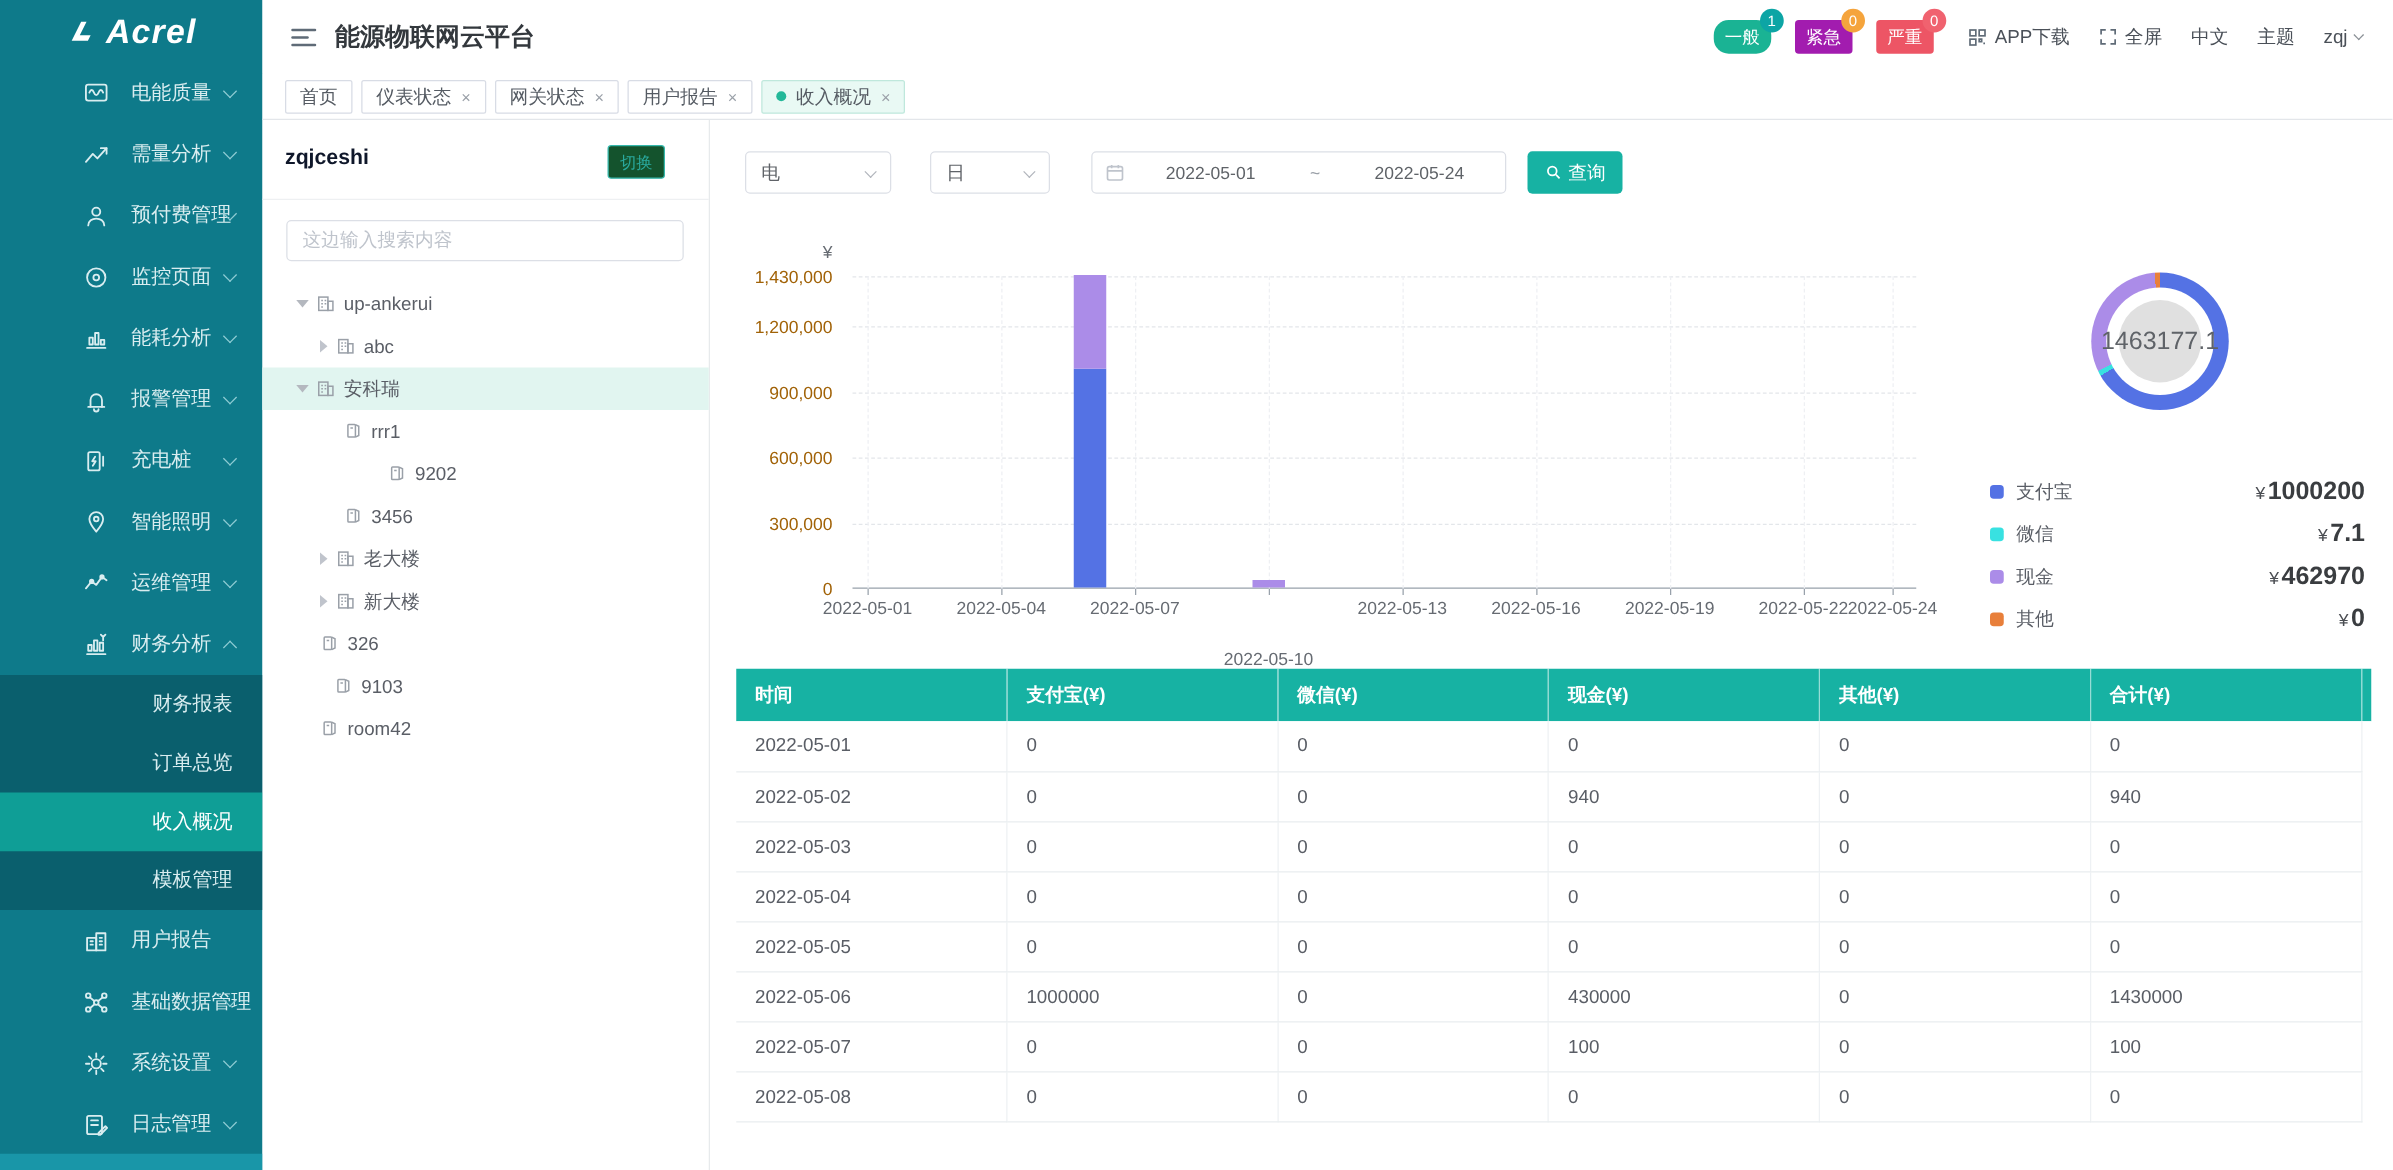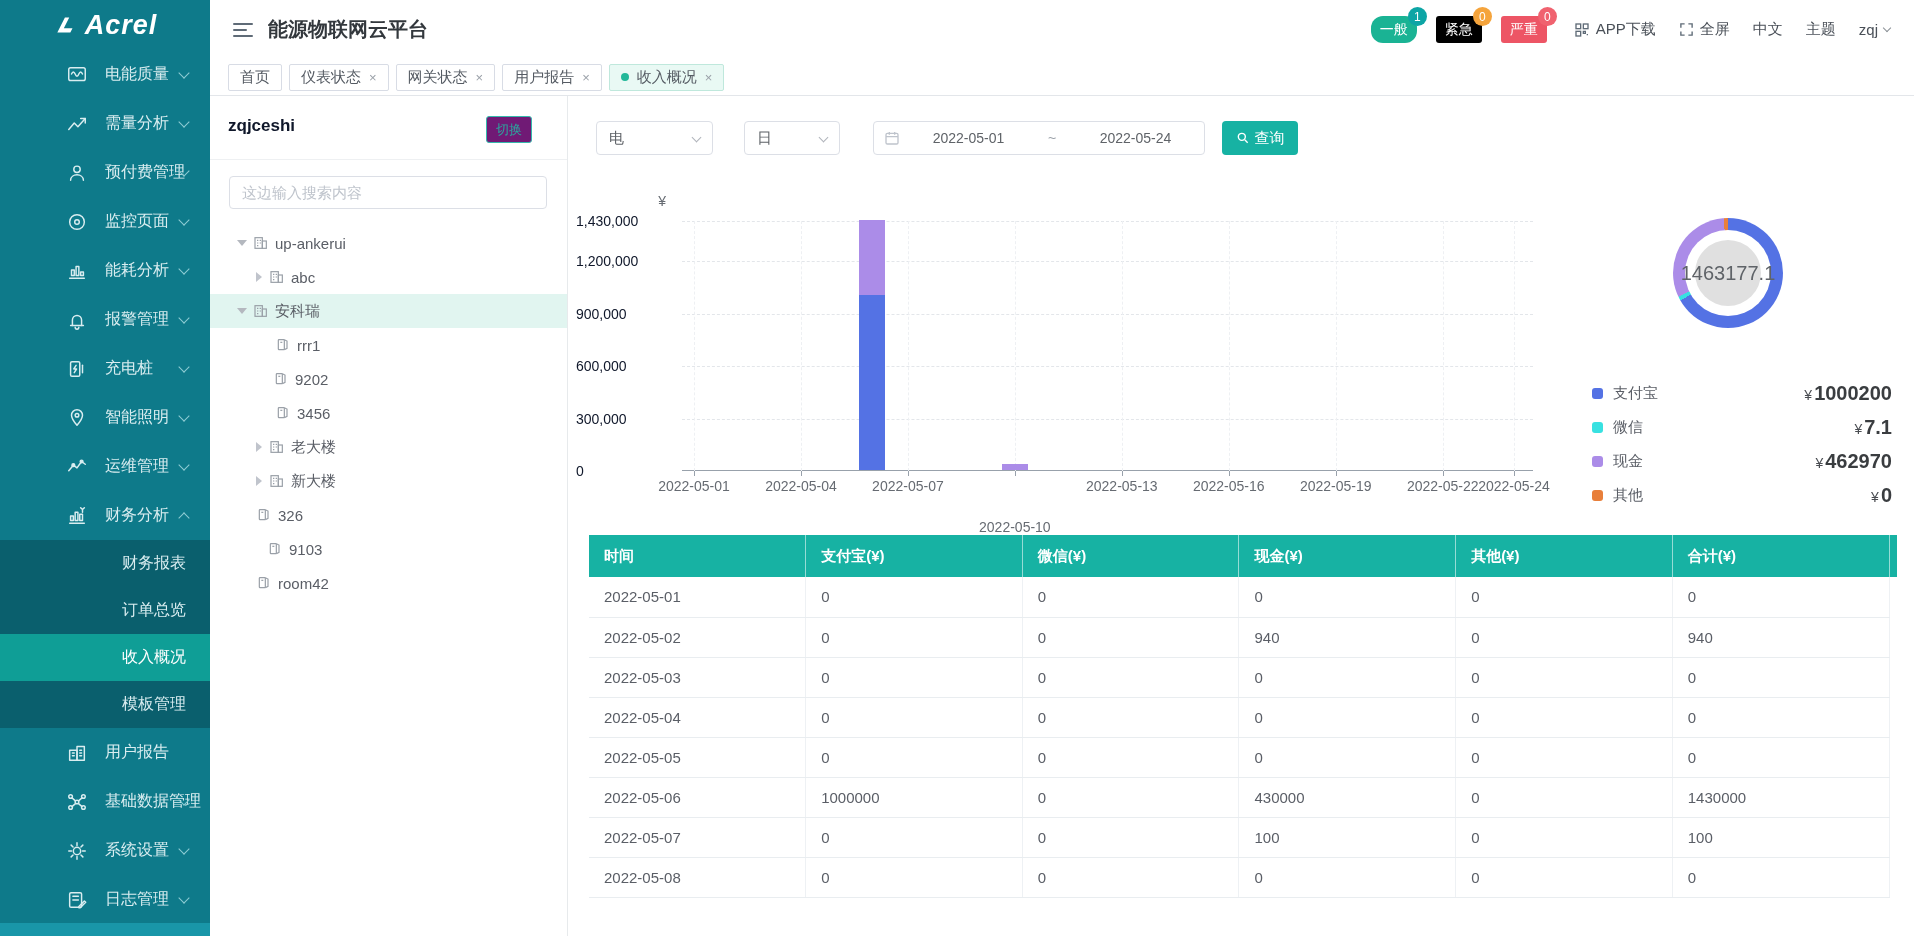--- a/index.html
+++ b/index.html
@@ -30,21 +30,21 @@
   .hamburger i { display:block; height:2px; background:#5f6b77; border-radius:1px; }
   .hamburger i:nth-child(2){ width:70%; }
   .page-title { font-size:20px; font-weight:bold; color:#33383d; }
   .header-right { position:absolute; right:24px; top:0; height:59px; display:flex; align-items:center; gap:23px; }
   .alarm-group { display:flex; gap:19px; margin-right:4px; }
   .alarm-pill { position:relative; min-width:44px; height:27px; border-radius:3px; color:#fff;
     font-size:14px; display:flex; align-items:center; justify-content:center; padding:0 9px; cursor:pointer; }
   .alarm-pill .cnt { position:absolute; top:-9px; right:-10px; width:19px; height:19px; border-radius:50%;
     font-size:12px; color:#fff; display:flex; align-items:center; justify-content:center; }
   .pill-normal { background:#1ab394;border-radius:12px; } .pill-normal .cnt { background:#0da5a5; }
-  .pill-urgent { background:#000000; } .pill-urgent .cnt { background:#f5a43c; }
+  .pill-urgent { background:#a21caf; } .pill-urgent .cnt { background:#f5a43c; }
   .pill-severe { background:#ed5565; } .pill-severe .cnt { background:#f0626f; }
   .hr-item { display:flex; align-items:center; gap:6px; font-size:15px; color:#4a5058; cursor:pointer; }
   .caret { width:6px; height:6px; border-right:1.4px solid #8a9096; border-bottom:1.4px solid #8a9096;
     transform:rotate(45deg); margin-top:-3px; }
 
   
   #tab-bar { position:absolute; left:210px; top:59px; right:0; height:37px; background:#fff;
     border-bottom:1px solid #e3e6ea; display:flex; align-items:center; padding-left:18px; gap:7px; }
   .tab { height:27px; padding:0 11px; border:1px solid #d8dce5; border-radius:2px; background:#fff;
     font-size:15px; color:#555b63; display:flex; align-items:center; gap:8px; cursor:pointer; white-space:nowrap; }
@@ -52,21 +52,21 @@
   .tab.active { background:#e9f9f4; border-color:#bfe8dc; }
   .tab .dot { width:8px; height:8px; border-radius:50%; background:#23b899; }
 
   
   #content { position:absolute; left:210px; top:96px; right:0; bottom:0; background:#fff; }
 
   
   #tree-panel { position:absolute; left:0; top:0; width:358px; height:100%; border-right:1px solid #e7eaec; }
   .tp-head { height:64px; border-bottom:1px solid #eef0f2; position:relative; }
   .tp-title { position:absolute; left:18px; top:20px; font-size:17px; font-weight:bold; color:#0f172a; }
-  .switch-btn { position:absolute; right:35px; top:20px; height:27px; padding:0 9px; background:#701a75;
+  .switch-btn { position:absolute; right:35px; top:20px; height:27px; padding:0 9px; background:#14532d;
     border:1px solid #35b8ac; border-radius:3px; color:#2aa99e; font-size:13px; cursor:pointer; }
   .search-input { position:absolute; left:19px; top:80px; width:318px; height:33px; border:1px solid #dcdfe6;
     border-radius:4px; padding:0 12px; font-size:15px; color:#5a5e66; outline:none;
     font-family:"Liberation Sans","DejaVu Sans",sans-serif; }
   .search-input::placeholder { color:#bfc4cc; }
   #tree { position:absolute; left:0; top:130px; width:100%; }
   .tree-row { height:34px; display:flex; align-items:center; font-size:15px; color:#5a5e66; cursor:pointer; }
   .tree-row.selected { background:#e1f5f0; }
   .tri-exp { width:0; height:0; border-left:5px solid transparent; border-right:5px solid transparent;
     border-top:6px solid #b4b8bf; margin-right:6px; flex:none; }
@@ -89,21 +89,21 @@
   #date-range .sep { flex:0 0 30px; color:#9aa0a8; }
   #query-btn { position:absolute; left:653px; top:25px; width:76px; height:34px; background:#17b2a3;
     border:none; border-radius:4px; color:#fff; font-size:15px; display:flex; align-items:center;
     justify-content:center; gap:5px; cursor:pointer; }
 
   
   #plot { position:absolute; left:113px; top:125px; width:851px; height:250px; border-bottom:1px solid #98a1ab; }
   .gl-h { position:absolute; left:0; width:100%; border-top:1px dashed #e3e6ea; height:0; }
   .gl-v { position:absolute; top:0; height:250px; border-left:1px dashed #eef0f3; width:0; }
   .x-tick { position:absolute; top:250px; height:5px; border-left:1px solid #98a1ab; width:0; }
-  .y-label { position:absolute; width:90px; text-align:left; font-size:14px; color:#0f172a; }
+  .y-label { position:absolute; width:90px; text-align:right; font-size:14px; color:#a16207; }
   .x-label { position:absolute; width:92px; text-align:center; font-size:14px; color:#666b72; top:382px; }
   .y-unit { position:absolute; left:7px; top:97px; width:90px; text-align:right; font-size:14px; color:#666b72; }
   .bar-seg { position:absolute; width:26px; }
 
   
   #donut { position:absolute; left:1104px; top:122px; width:110px; height:110px; border-radius:50%; }
   #donut .hole { position:absolute; left:12px; top:12px; width:86px; height:86px; border-radius:50%; background:#fff; }
   #donut .core { position:absolute; left:22px; top:22px; width:66px; height:66px; border-radius:50%;
     background:#e0e0e0; display:flex; align-items:center; justify-content:center; }
   #donut .core span { font-size:20px; color:#5f6368; white-space:nowrap; }
@@ -420,21 +420,21 @@
         <div class="tree-row" style="padding-left: 65px;">
           <span class="tree-icon">
             <svg width="16" height="16" viewBox="0 0 24 24" fill="none" stroke="#9aa0a8" stroke-width="1.8">
               <rect x="5" y="4" width="9" height="15" rx="1"></rect>
               <path d="M14 4l4 2v11l-4 2"></path>
               <path d="M8 8h3"></path>
             </svg>
           </span>
           <span>rrr1</span>
         </div>
-        <div class="tree-row" style="padding-left: 63px;">
+        <div class="tree-row" style="padding-left: 100px;">
           <span class="tree-icon">
             <svg width="16" height="16" viewBox="0 0 24 24" fill="none" stroke="#9aa0a8" stroke-width="1.8">
               <rect x="5" y="4" width="9" height="15" rx="1"></rect>
               <path d="M14 4l4 2v11l-4 2"></path>
               <path d="M8 8h3"></path>
             </svg>
           </span>
           <span>9202</span>
         </div>
         <div class="tree-row" style="padding-left: 65px;">

